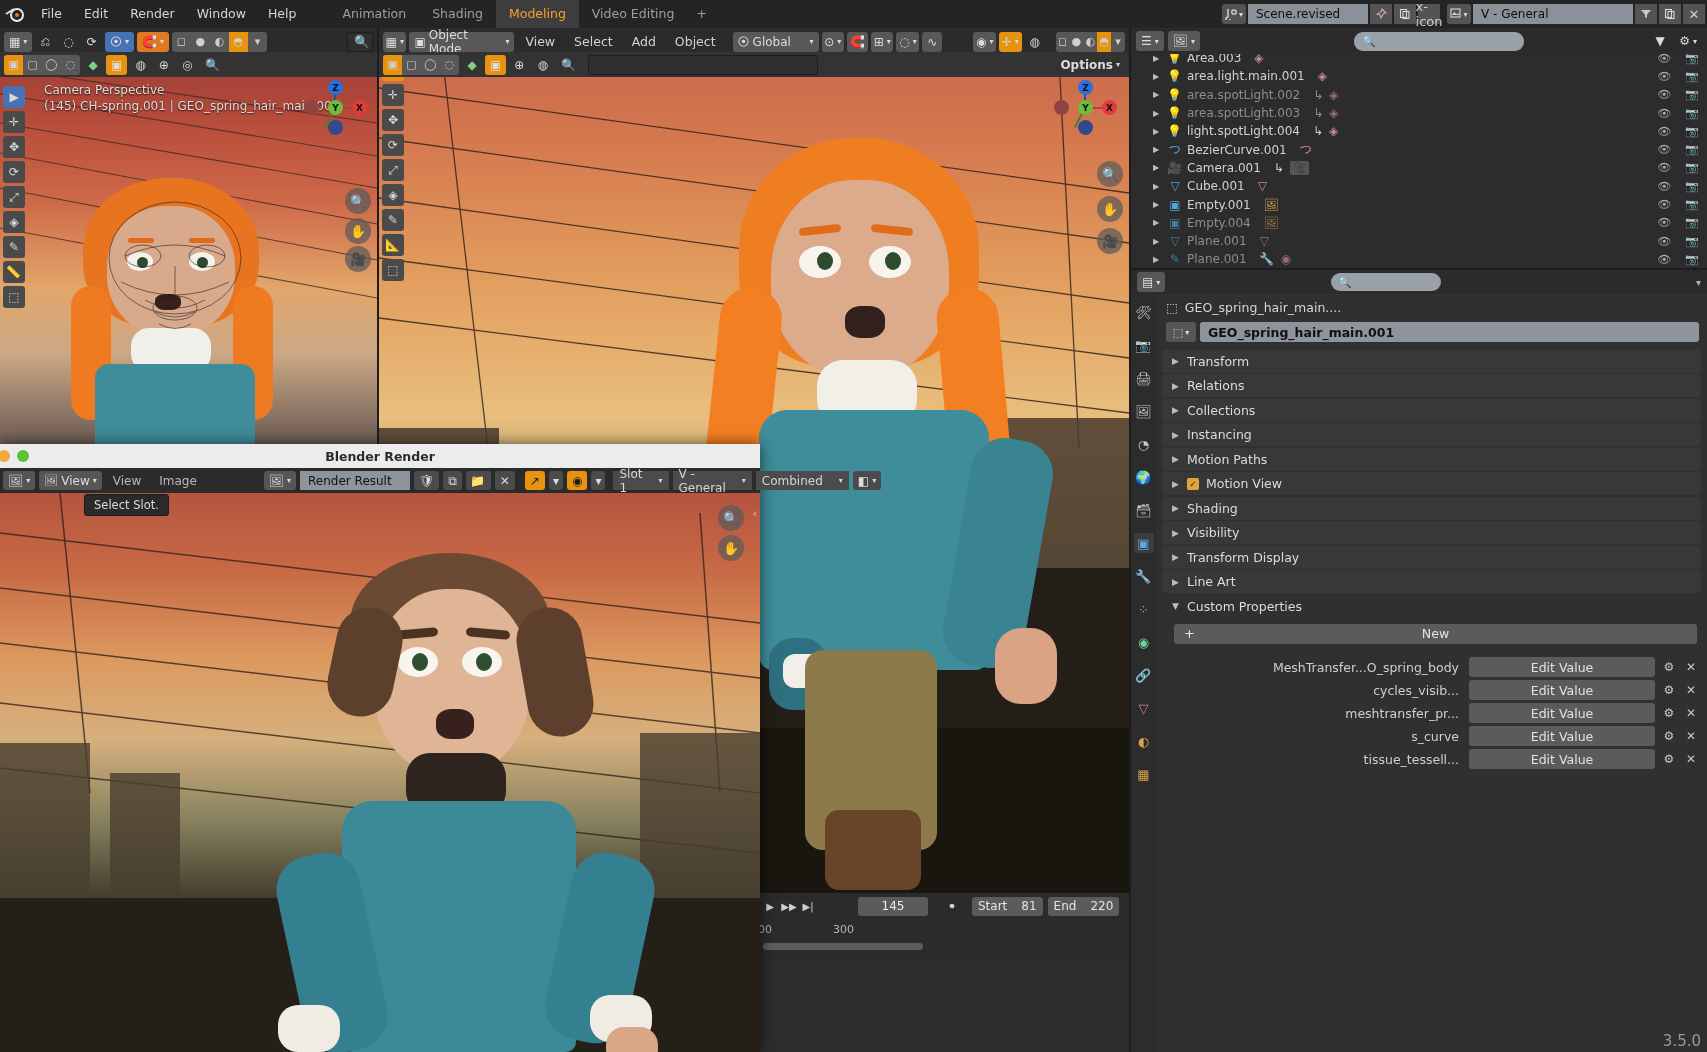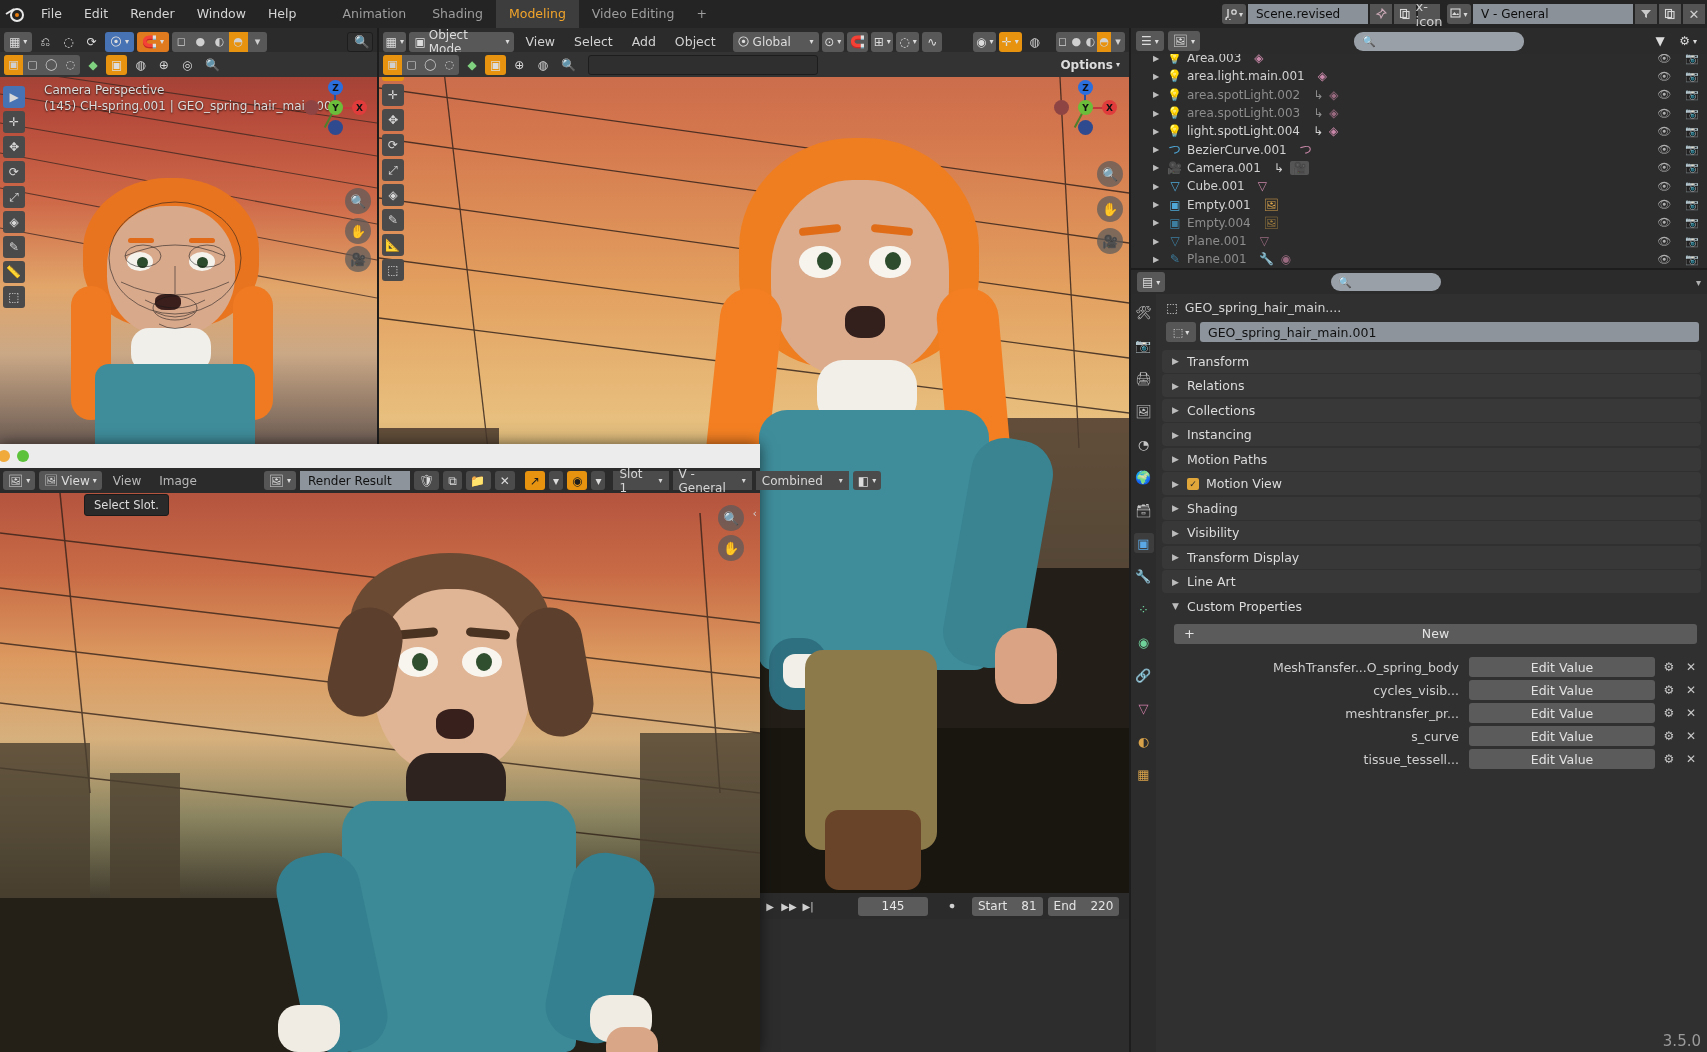--- a/index.html
+++ b/index.html
@@ -90,21 +90,21 @@
   .props-tabs { width:25px; background:#2c2c2c; padding-top:8px; display:flex; flex-direction:column;
     align-items:center; gap:13px; }
   .ptab { width:20px; height:20px; display:flex; align-items:center; justify-content:center; font-size:13px; }
   .ptab.active { background:#3d3d3d; border-radius:3px; }
   .props-main { flex:1; background:#303030; padding:0; }
   .breadcrumb { height:26px; display:flex; align-items:center; gap:7px; padding:0 10px; color:#d5d5d5; font-size:12.5px; }
   .namerow { display:flex; align-items:center; gap:4px; padding:2px 8px 6px 10px; }
   .namebtn { width:30px; height:20px; background:#565656; border-radius:3px; display:flex;
     align-items:center; justify-content:center; gap:2px; color:#ddd; font-size:11px; }
   .namefield { flex:1; height:20px; background:#8d949c; border-radius:3px; display:flex; align-items:center;
-    padding:0 8px; color:#111; font-size:12.5px; }
+    padding:0 8px; color:#111; font-size:12.5px;font-weight:bold; }
   .panel { height:23px; margin:1.5px 6px; background:#383838; border-radius:4px; display:flex;
     align-items:center; gap:7px; padding:0 10px; color:#dcdcdc; font-size:12.5px; }
   .panel .chev { font-size:9px; color:#bcbcbc; width:8px; }
   .panel .cbx { width:12px; height:12px; background:#e0a63a; border-radius:2px; color:#2a2a2a;
     font-size:9px; display:flex; align-items:center; justify-content:center; }
   .panel.open { background:transparent; }
   .newbtn { margin:6px 10px 4px 18px; height:20px; background:#5b5b5b; border-radius:3px;
     display:flex; align-items:center; justify-content:center; position:relative; color:#e4e4e4; font-size:12.5px; }
   .newbtn .plus { position:absolute; left:10px; font-size:13px; }
   .cprow { display:flex; align-items:center; gap:6px; padding:1.5px 8px 1.5px 0; }
@@ -727,28 +727,34 @@
       <div class="tlbtn" style="margin-left:12px;">⏺</div>
       <div class="tlse" style="margin-left:8px;">
         <span>Start</span>
         <span>81</span>
       </div>
       <div class="tlse">
         <span>End</span>
         <span>220</span>
       </div>
     </div>
+    <div class="tl-body">
+      <div class="tl-tick" style="left:1px;">00</div>
+      <div class="tl-tick" style="left:76px;">300</div>
+      <div class="tl-scroll" style="width:160px;"></div>
+    </div>
   </div>
 
   <div class="renderwin">
     <div class="rw-title">
       <div class="rw-dots">
         <div class="rw-dot" style="background:#f0a93b;margin-left:-6px;"></div>
         <div class="rw-dot" style="background:#5cc23a;"></div>
       </div>
+      <div class="rw-titletext">Blender Render</div>
     </div>
     <div class="rw-toolbar">
       <div class="rwb">🖼 <span style="font-size:8px;">▾</span></div>
       <div class="rwb" style="background:#565656;">
         <span style="font-size:11px;">🖼</span>
         <span>View</span>
         <span style="font-size:8px;">▾</span>
       </div>
       <div class="rwb plain">View</div>
       <div class="rwb plain">Image</div>

